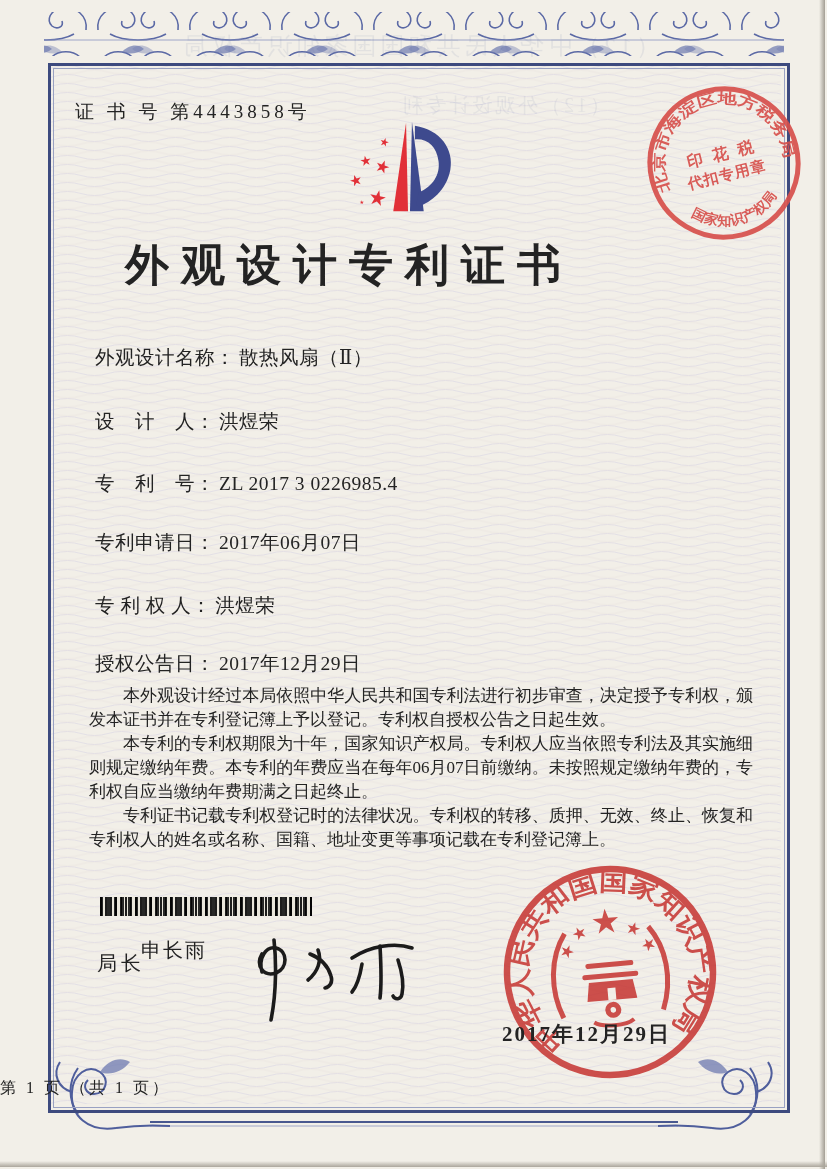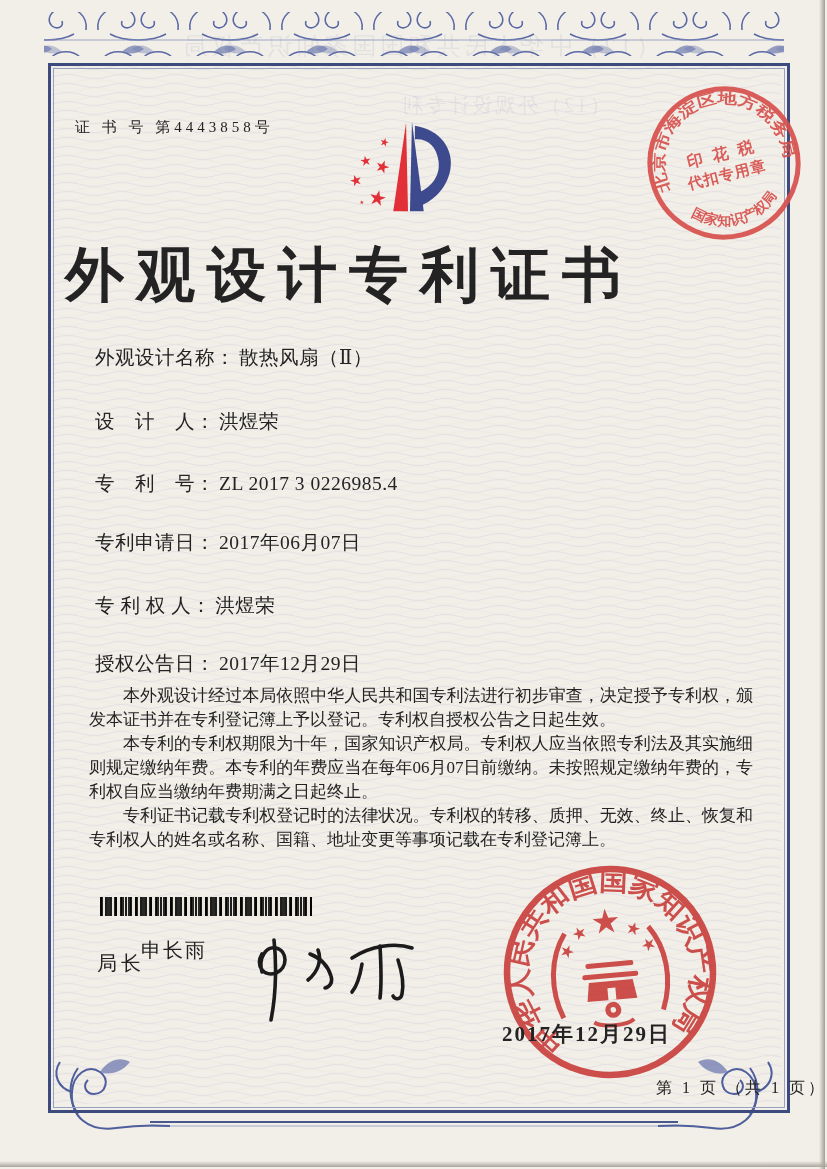--- a/index.html
+++ b/index.html
@@ -9,41 +9,41 @@
     font-family:"Liberation Serif","DejaVu Serif",serif;color:#232323;
   }
   .bg-svg{position:absolute;left:0;top:0;pointer-events:none;}
   .edge-shadow-r{position:absolute;right:2px;top:0;width:6px;height:1169px;background:linear-gradient(90deg,rgba(120,114,104,0),#a39e94);}
   .edge-shadow-b{position:absolute;left:0;bottom:2px;width:827px;height:6px;background:linear-gradient(180deg,rgba(120,114,104,0),#aba69c);}
   .frame{position:absolute;left:48px;top:63px;width:736px;height:1044px;border:3px solid #3d4a7e;}
   .frame::after{content:"";position:absolute;left:2px;top:2px;right:2px;bottom:2px;border:1px solid #99a1c2;}
   .ghost{position:absolute;color:#5f6f9e;transform:scaleX(-1);white-space:nowrap;pointer-events:none;}
   .ghost.g1{left:80px;top:30px;width:580px;font-size:24px;opacity:.10;letter-spacing:4px;}
   .ghost.g2{left:330px;top:92px;width:280px;font-size:20px;opacity:.09;letter-spacing:3px;}
-  .cert-no{position:absolute;left:75px;top:118px;font-size:15px;letter-spacing:4px;}
+  .cert-no{position:absolute;left:75px;top:99px;font-size:19px;letter-spacing:4px;}
   .tax-stamp{position:absolute;left:646px;top:85px;opacity:.92;}
   .logo{position:absolute;left:350px;top:115px;}
   .title{position:absolute;left:0;top:236px;width:686px;margin:0;text-align:center;
-         font-size:59px;font-weight:bold;letter-spacing:12px;text-indent:12px;}
+         font-size:44px;font-weight:bold;letter-spacing:12px;text-indent:12px;}
   .field{position:absolute;left:95px;font-size:19.5px;white-space:nowrap;letter-spacing:.5px;}
   .f0{top:344px}.f1{top:408px}.f2{top:470px}.f3{top:529px}.f4{top:592px}.f5{top:650px}
   .fvalue{margin-left:4px;}
   .body-text{position:absolute;left:89px;top:684px;width:664px;font-size:17px;line-height:24px;text-align:justify;}
   .body-text p{margin:0;text-indent:2em;}
   .barcode{position:absolute;left:100px;top:897px;width:212px;height:19px;
     background:
       repeating-linear-gradient(90deg,#1e1e1e 0 2px,#f4f2ec 2px 5px),
       repeating-linear-gradient(90deg,#2a2a2a 0 3px,#f4f2ec 3px 7px);
     background-blend-mode:multiply;}
   .officer-title{position:absolute;left:97px;top:950px;font-size:20px;letter-spacing:4px;text-align:right;}
   .officer-name{position:absolute;left:97px;top:937px;font-size:20px;letter-spacing:2px;margin-left:44px;}
   .signature{position:absolute;left:218px;top:928px;}
   .seal{position:absolute;left:498px;top:860px;opacity:.93;}
   .seal-date{position:absolute;left:502px;top:1020px;font-size:21px;font-weight:bold;letter-spacing:2px;z-index:5;}
-  .footer{position:absolute;left:0;top:1078px;width:827px;text-align:right;font-size:16px;letter-spacing:3px;}
+  .footer{position:absolute;left:0;top:1078px;width:827px;text-align:left;font-size:16px;letter-spacing:3px;}
 </style>
 </head>
 <body>
 
 <div class="page">
 
   <svg class="bg-svg" width="827" height="1169" viewBox="0 0 827 1169" aria-hidden="true">
     <defs>
       <pattern id="wv1" width="54" height="9" patternUnits="userSpaceOnUse">
         <path d="M0,4.5 Q13.5,0.5 27,4.5 T54,4.5" fill="none" stroke="#d9d6e4" stroke-width="0.9"></path>

